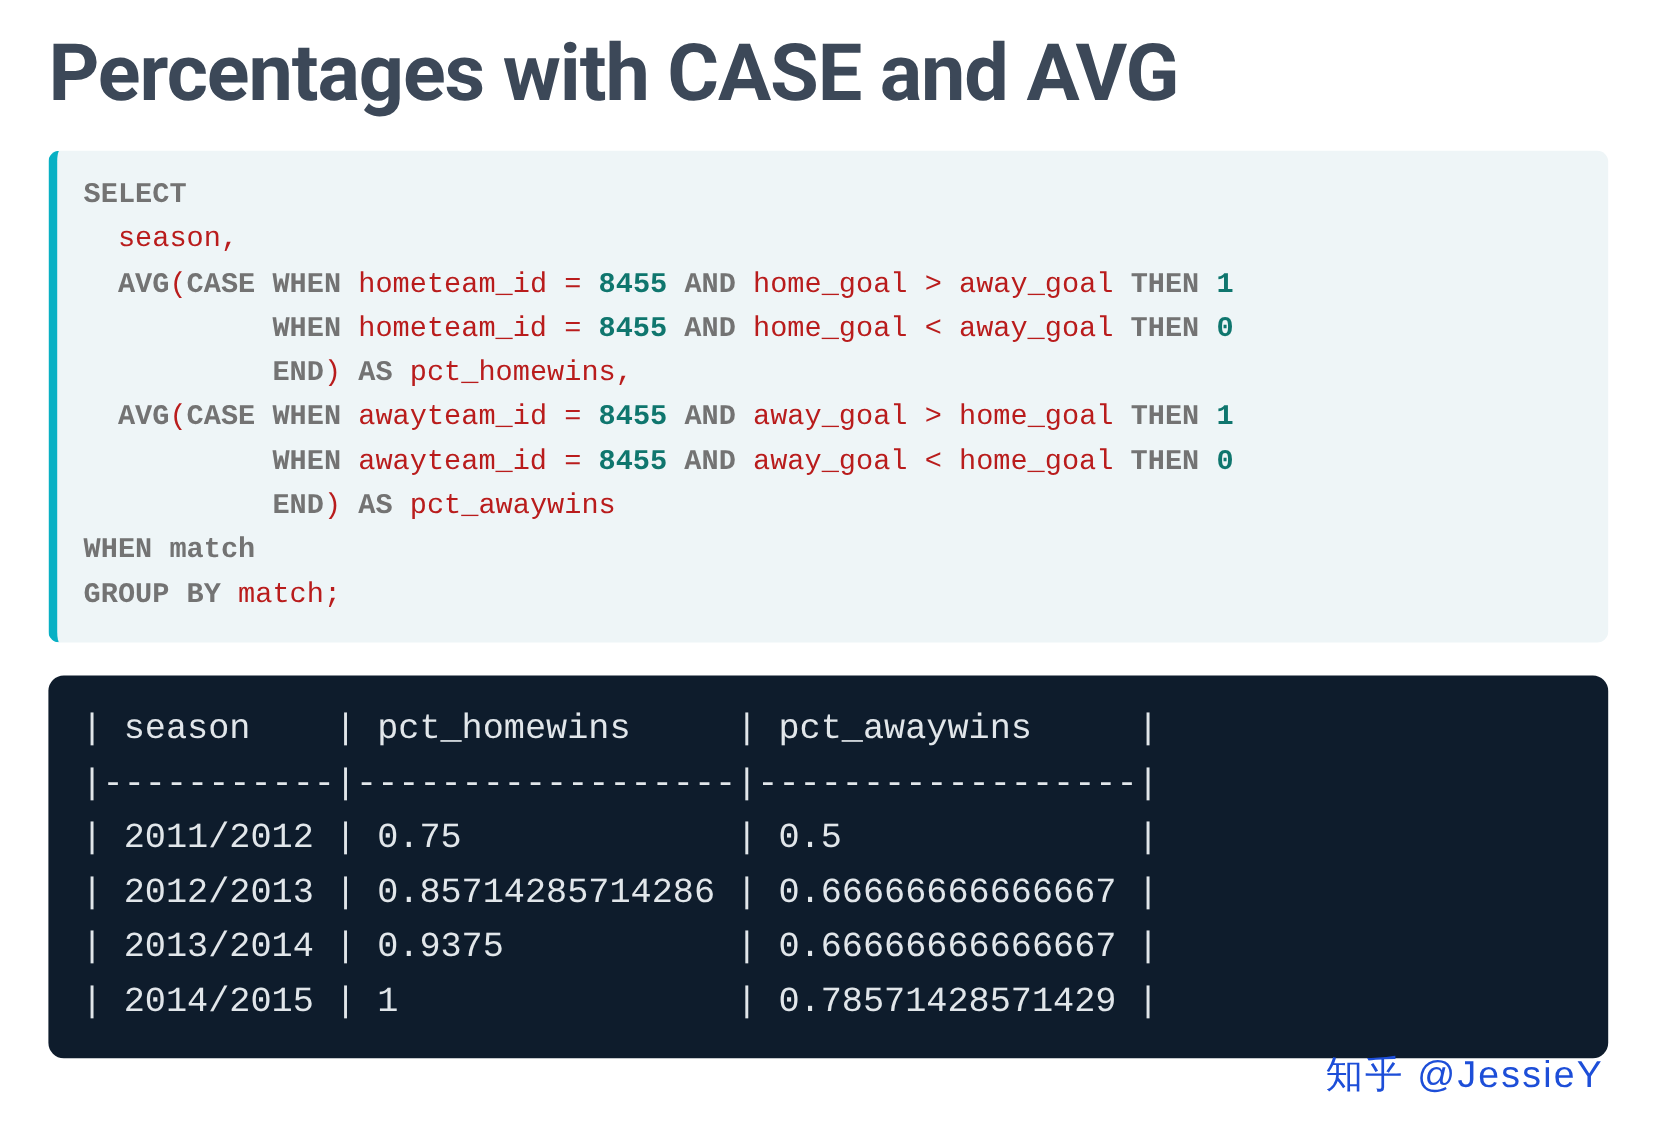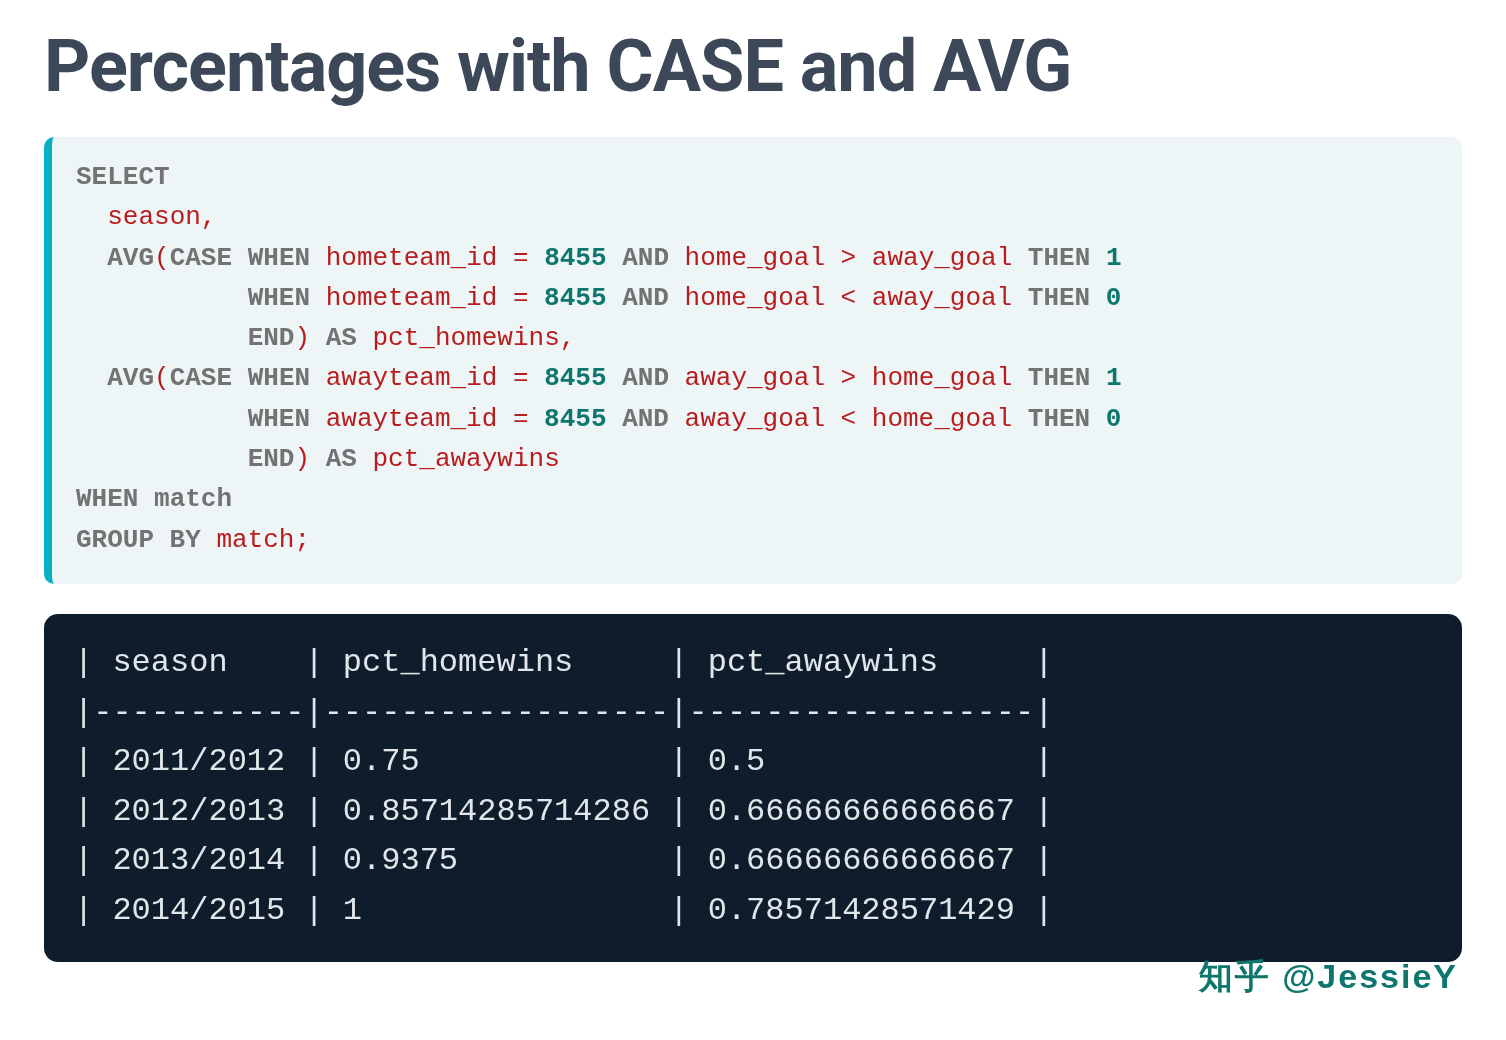--- a/index.html
+++ b/index.html
@@ -52,23 +52,23 @@
     color: #e1e6ea;
     white-space: pre;
     overflow: hidden;
   }
 
   
   .watermark {
     position: absolute;
     right: 48px;
     bottom: 40px;
-    color: #0f766e;
+    color: #1d4ed8;
     font-size: 34px;
-    font-weight: 700;
+    font-weight: 400;
     letter-spacing: 2px;
     font-family: "PingFang SC", "Hiragino Sans GB", "Microsoft YaHei", sans-serif;
     pointer-events: none;
     user-select: none;
   }
 </style>
 </head>
 <body>
 
 <div class="page">

